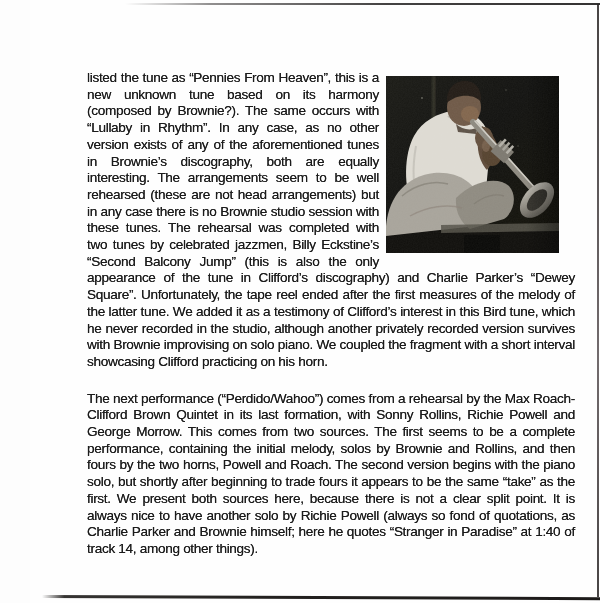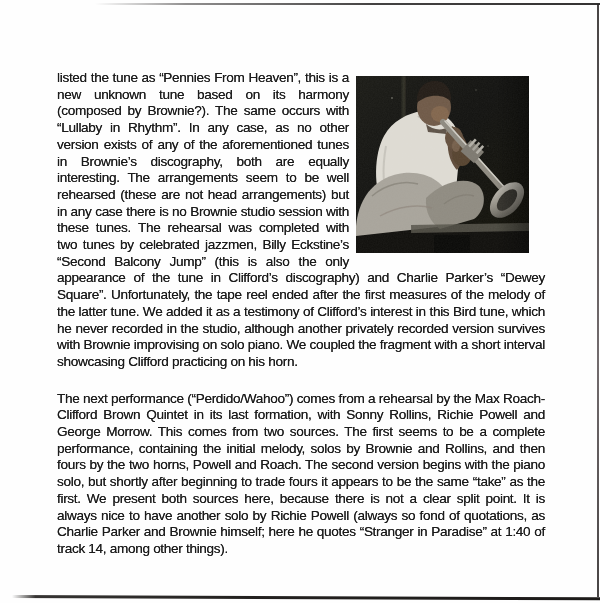--- a/index.html
+++ b/index.html
@@ -3,21 +3,21 @@
 <meta charset="utf-8">
 <style>
   html, body { margin:0; padding:0; }
   body {
     width:600px; height:603px;
     background:#fdfdfd;
     overflow:hidden;
     position:relative;
     font-family:"Liberation Sans", sans-serif;
   }
-  .page { position:absolute; inset:0; background:#fefefe; }
+  .page { position:absolute; inset:0; background:#fefefe;margin-left:30px; }
 
   
   .edge-top {
     position:absolute; top:3px; left:95px; right:0; height:2px;
     background:linear-gradient(to right, rgba(80,80,80,0), rgba(55,52,52,0.55) 18%, rgba(35,33,33,0.85) 55%, rgba(30,28,28,0.9));
   }
   .edge-right {
     position:absolute; top:4px; bottom:6px; right:1px; width:2px;
     background:linear-gradient(to bottom, rgba(40,36,36,0.85), rgba(55,45,48,0.7) 60%, rgba(40,36,36,0.85));
   }

